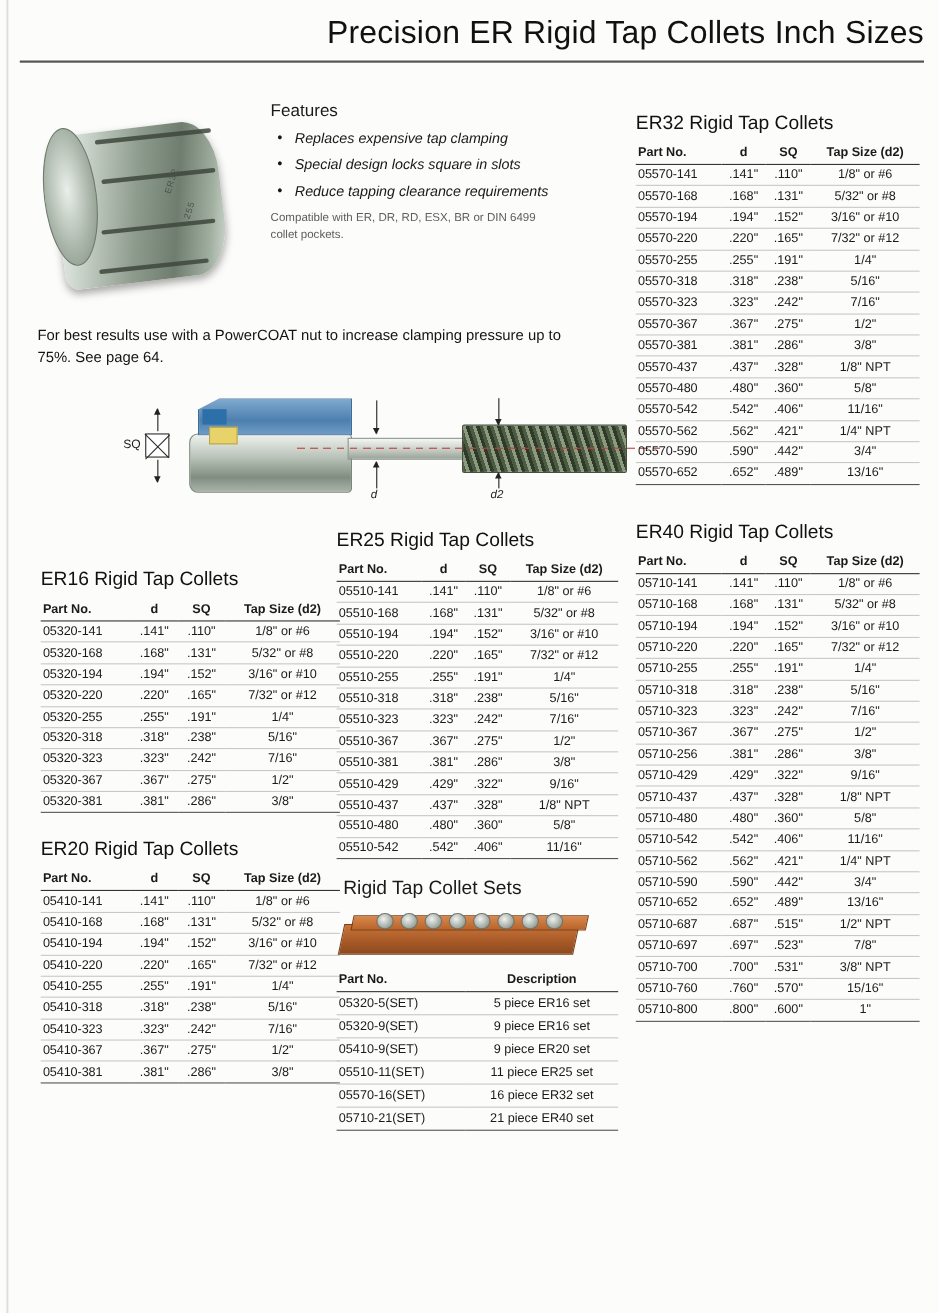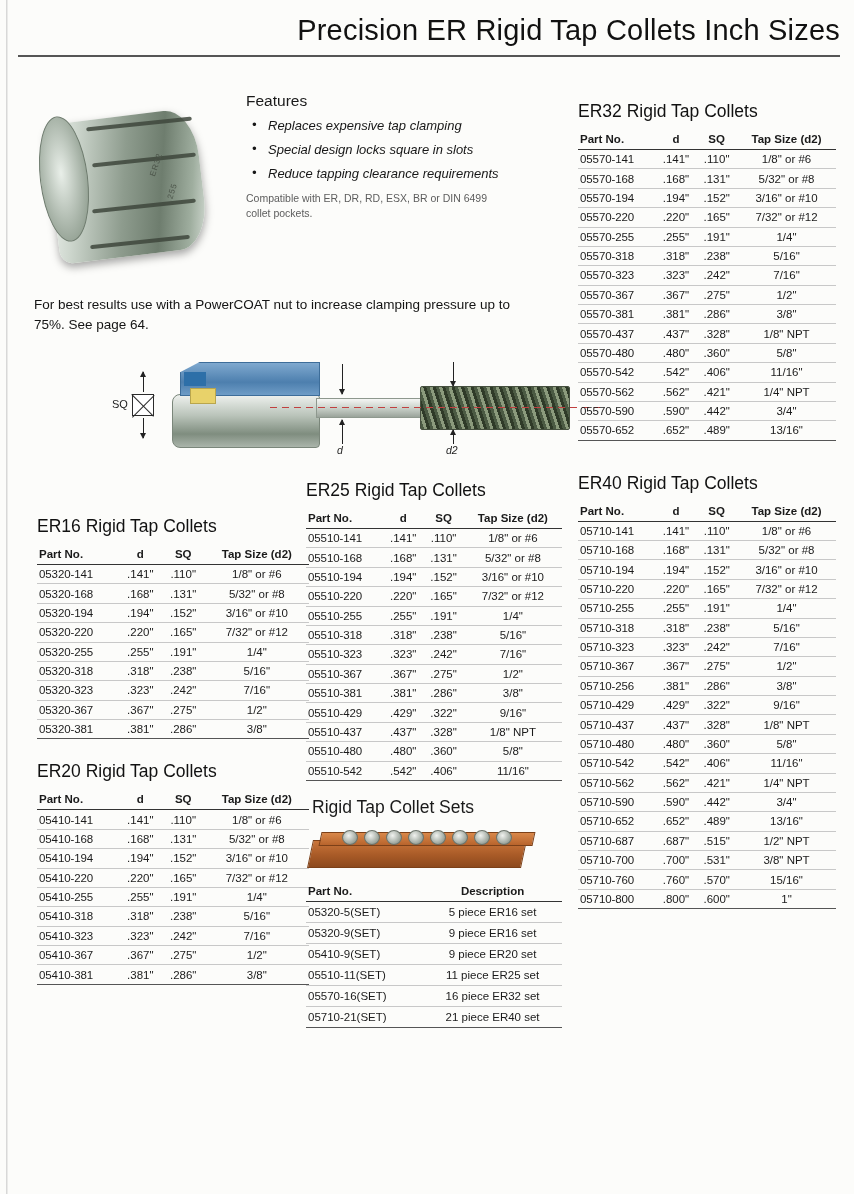--- a/index.html
+++ b/index.html
@@ -768,20 +768,26 @@
             <td>.489"</td>
             <td>13/16"</td>
           </tr>
           <tr>
             <td class="pn">05710-687</td>
             <td>.687"</td>
             <td>.515"</td>
             <td>1/2" NPT</td>
           </tr>
           <tr>
+            <td class="pn">05710-697</td>
+            <td>.697"</td>
+            <td>.523"</td>
+            <td>7/8"</td>
+          </tr>
+          <tr>
             <td class="pn">05710-700</td>
             <td>.700"</td>
             <td>.531"</td>
             <td>3/8" NPT</td>
           </tr>
           <tr>
             <td class="pn">05710-760</td>
             <td>.760"</td>
             <td>.570"</td>
             <td>15/16"</td>

